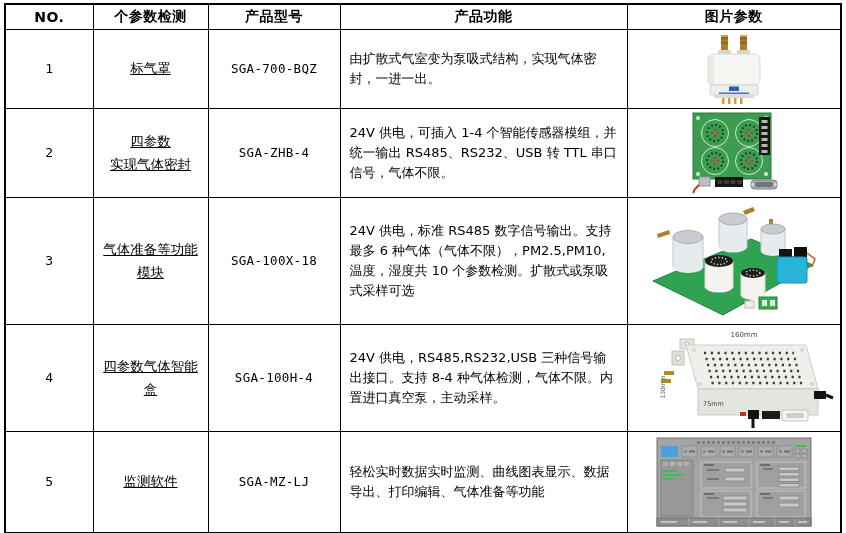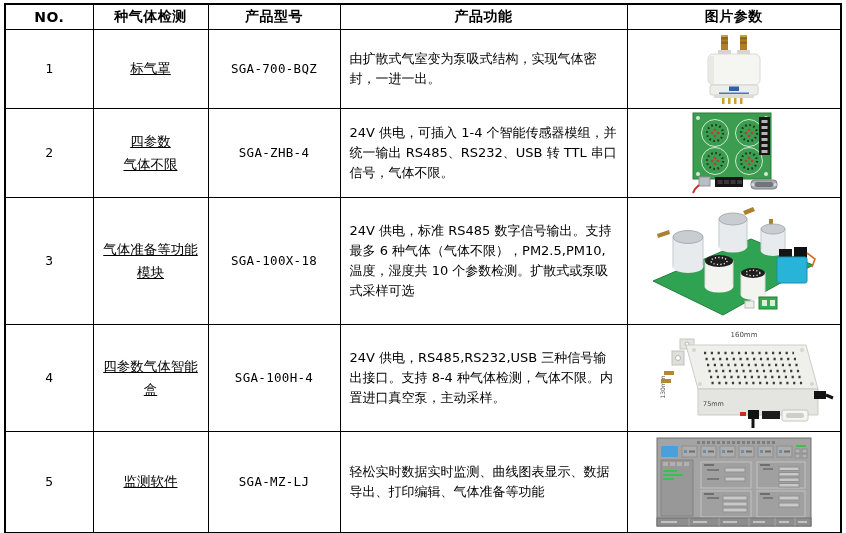--- a/index.html
+++ b/index.html
@@ -25,21 +25,21 @@
     <colgroup>
       <col style="width:88px">
         <col style="width:115px">
         <col style="width:132px">
         <col style="width:287px">
         <col style="width:214px">
     </colgroup>
     <thead>
       <tr style="height:25px">
         <th>NO.</th>
-        <th>种气体检测</th>
+        <th>个参数检测</th>
         <th>产品型号</th>
         <th>产品功能</th>
         <th>图片参数</th>
       </tr>
     </thead>
     <tbody>
 
       <tr style="height:79px">
         <td class="c-no">1</td>
         <td class="c-name">标气罩</td>
@@ -73,21 +73,21 @@
                 <rect x="75" y="66" width="2.5" height="6" fill="#c9a227"></rect>
                 <rect x="81" y="66" width="2.5" height="6" fill="#c9a227"></rect>
             </g>
           </svg>
         </td>
       </tr>
 
       <tr style="height:88px">
         <td class="c-no">2</td>
         <td class="c-name">四参数
-气体不限</td>
+实现气体密封</td>
         <td class="c-model">SGA-ZHB-4</td>
         <td class="c-func">24V 供电，可插入 1-4 个智能传感器模组，并统一输出 RS485、RS232、USB 转 TTL 串口信号，气体不限。</td>
         <td class="c-img">
           <svg width="150" height="84" viewBox="0 0 150 84">
             <rect x="34" y="2" width="78" height="66" fill="#3c9c4f" stroke="#2c7a3c"></rect>
             <circle cx="39" cy="7" r="2" fill="#d7e9d9"></circle>
               <circle cx="107" cy="7" r="2" fill="#d7e9d9"></circle>
               <circle cx="39" cy="63" r="2" fill="#d7e9d9"></circle>
               <circle cx="107" cy="63" r="2" fill="#d7e9d9"></circle>
             <g fill="none">

